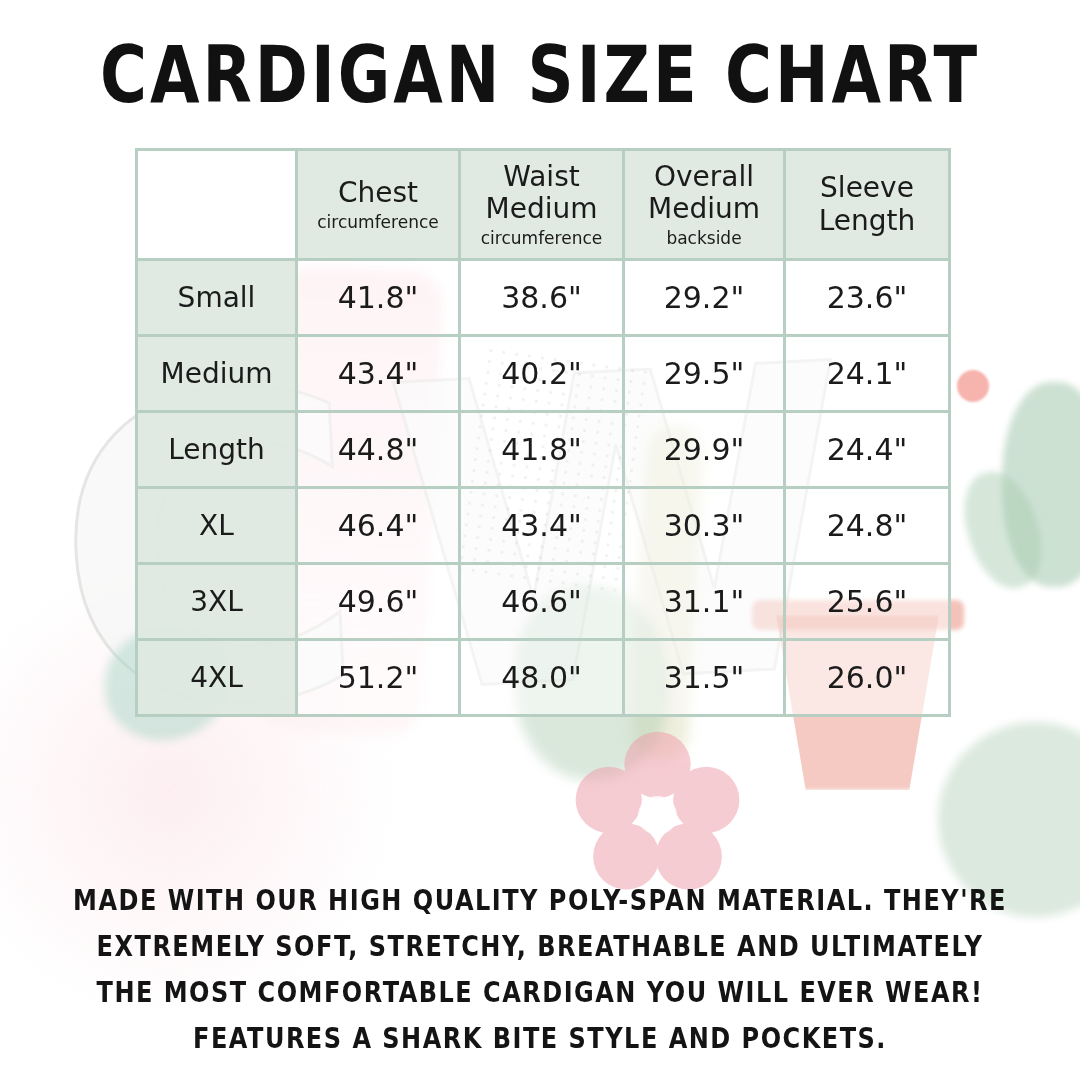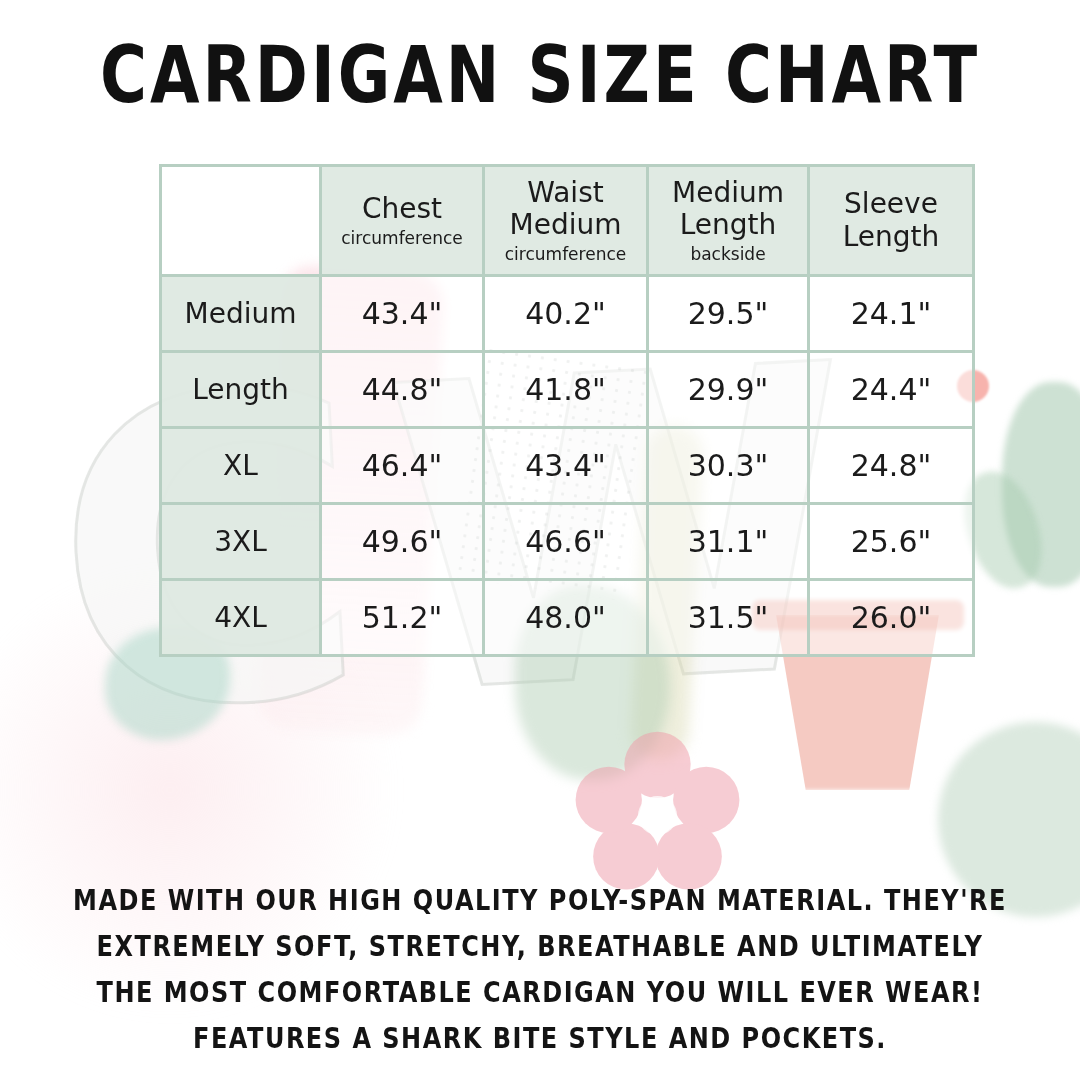--- a/index.html
+++ b/index.html
@@ -48,22 +48,22 @@
     background:rgba(164,201,174,0.55);filter:blur(3px);}
   .wm-cactus-pad2{left:968px;top:470px;width:70px;height:120px;border-radius:48%;
     background:rgba(164,201,174,0.45);filter:blur(3px);transform:rotate(-18deg);}
   .wm-coral-dot{left:957px;top:370px;width:32px;height:32px;border-radius:50%;
     background:rgba(240,116,106,0.55);filter:blur(1px);}
   .wm-sage-circle{left:938px;top:722px;width:195px;height:195px;border-radius:50%;
     background:rgba(205,224,210,0.70);filter:blur(4px);}
 
   
   table.size-chart{
-    position:absolute;left:135px;top:164px;z-index:1;
-    border-collapse:collapse;table-layout:fixed;margin-left:24px;
+    position:absolute;left:135px;top:148px;z-index:1;
+    border-collapse:collapse;table-layout:fixed;
   }
   table.size-chart th,table.size-chart td{
     border:3px solid #b7cfc2;text-align:center;vertical-align:middle;
     font-weight:400;color:#1b1b1b;padding:0;
   }
   table.size-chart thead tr{height:110px;}
   table.size-chart tbody tr{height:76px;}
   th.corner{border:none;background:transparent;}
   th.col-head{background:rgba(222,233,225,0.94);}
   th.row-head{background:rgba(222,233,225,0.94);font-size:28px;}
@@ -125,29 +125,36 @@
           <th class="corner"></th>
           <th class="col-head">
             <div class="th-main">Chest</div>
             <div class="th-sub">circumference</div>
           </th>
           <th class="col-head">
             <div class="th-main">Waist Medium</div>
             <div class="th-sub">circumference</div>
           </th>
           <th class="col-head">
-            <div class="th-main">Medium Length</div>
+            <div class="th-main">Overall Medium</div>
             <div class="th-sub">backside</div>
           </th>
           <th class="col-head">
             <div class="th-main">Sleeve Length</div>
           </th>
         </tr>
       </thead>
     <tbody>
+        <tr>
+          <th class="row-head">Small</th>
+          <td class="val">41.8"</td>
+          <td class="val">38.6"</td>
+          <td class="val">29.2"</td>
+          <td class="val">23.6"</td>
+        </tr>
         <tr>
           <th class="row-head">Medium</th>
           <td class="val">43.4"</td>
           <td class="val">40.2"</td>
           <td class="val">29.5"</td>
           <td class="val">24.1"</td>
         </tr>
         <tr>
           <th class="row-head">Length</th>
           <td class="val">44.8"</td>

